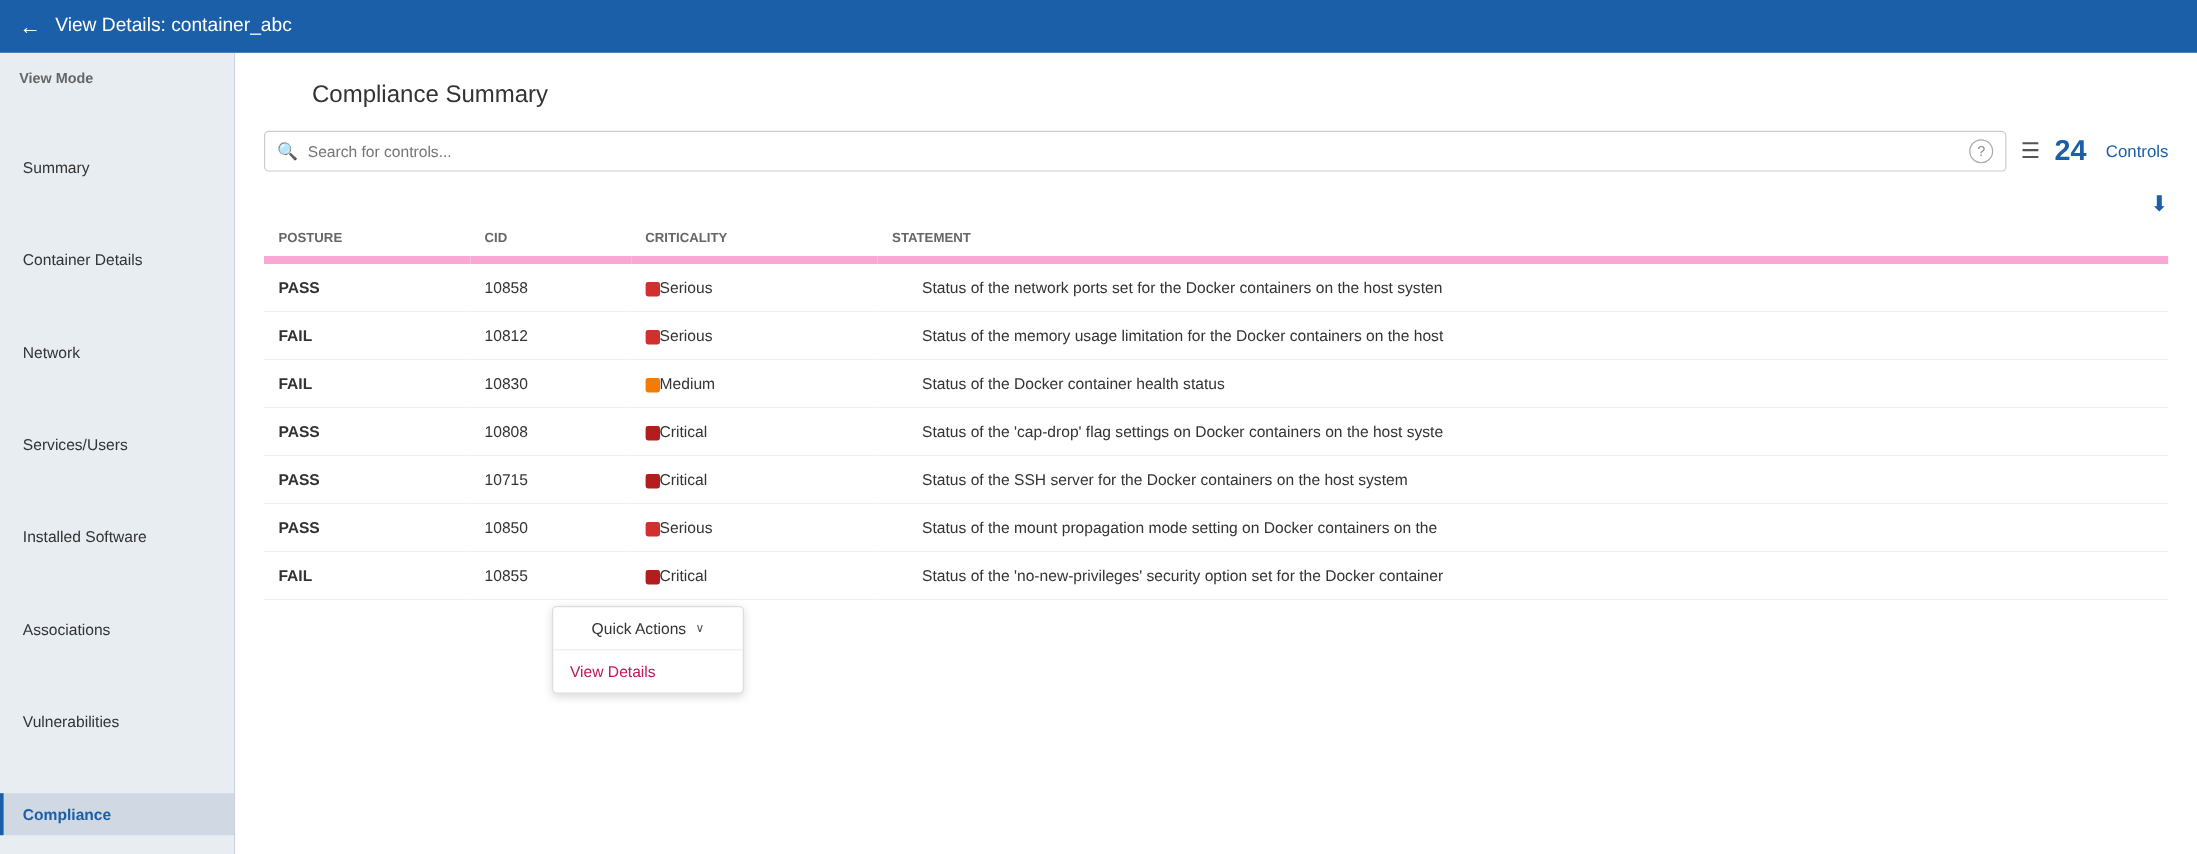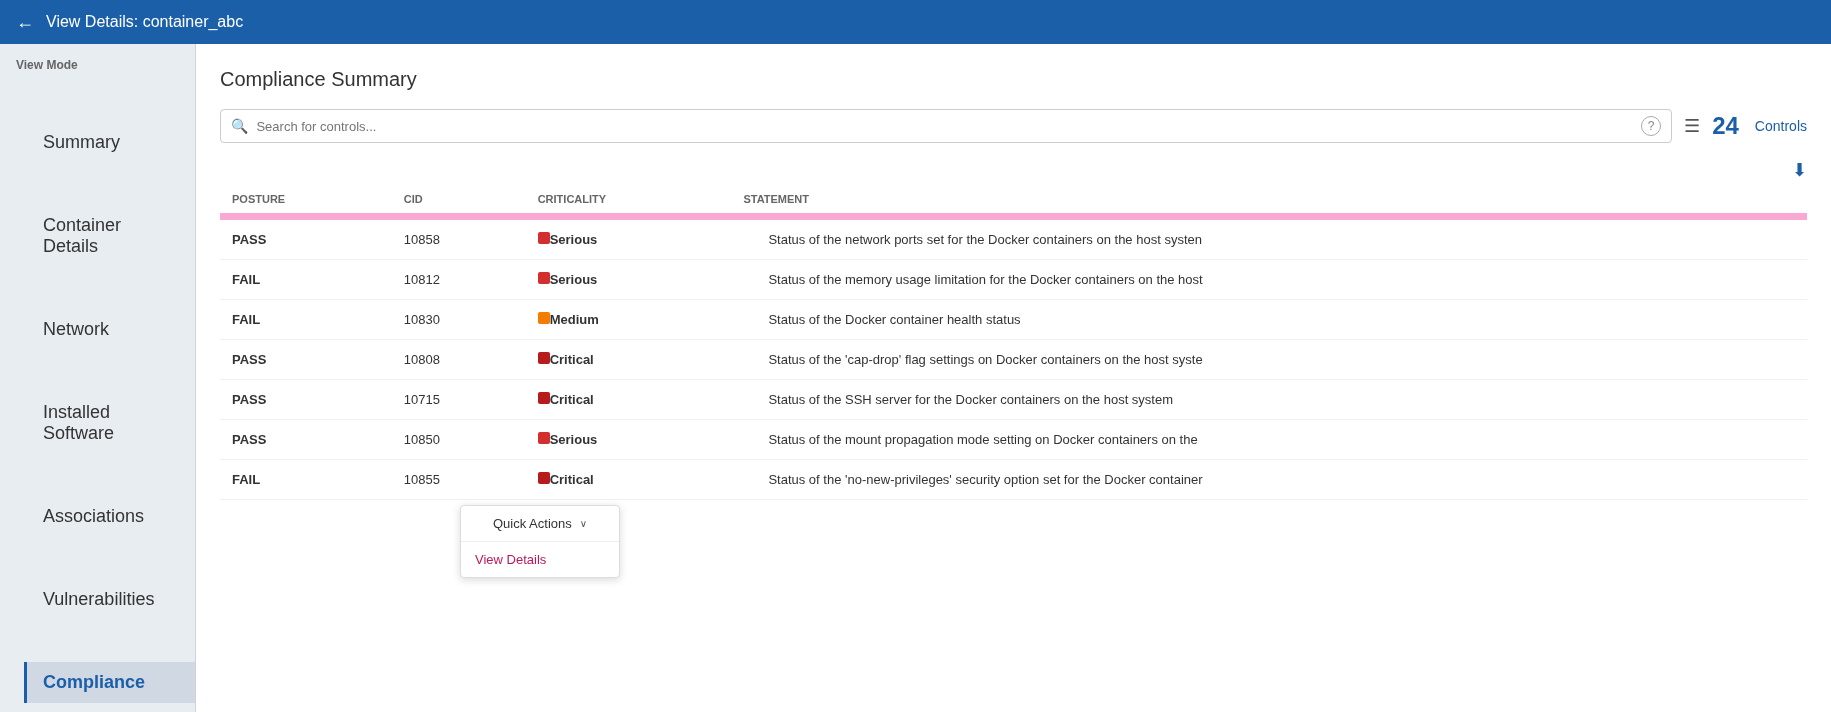--- a/index.html
+++ b/index.html
@@ -38,25 +38,24 @@
     }
     .sidebar-section-label {
       font-size: 12px;
       color: #666;
       padding: 14px 16px 8px 16px;
       font-weight: 600;
       text-transform: none;
     }
     .sidebar-item {
       padding: 10px 16px;
-      font-size: 18px;
+      font-size: 13px;
       color: #333;
       cursor: pointer;
       border-left: 3px solid transparent;
-      margin-left: 24px;
     }
     .sidebar-item.active {
       background: #d0d8e4;
       border-left: 3px solid #1a5fa8;
       color: #1a5fa8;
       font-weight: 600;
     }
 
     
     .content {
@@ -66,20 +65,21 @@
       flex-direction: column;
       overflow: hidden;
       padding: 24px 24px 0 24px;
     }
 
     .page-title {
       font-size: 20px;
       color: #333;
       margin-bottom: 18px;
       font-weight: 400;
+      margin-left: 40px;
     }
 
     
     .search-bar-row {
       display: flex;
       align-items: center;
       gap: 12px;
       margin-bottom: 16px;
     }
     .search-container {
@@ -163,23 +163,22 @@
       padding: 12px 12px;
       font-size: 13px;
       color: #333;
       vertical-align: middle;
     }
     .posture-pass { color: #2e7d32; font-weight: 600; }
     .posture-fail { color: #c62828; font-weight: 600; }
 
     .criticality-badge {
       display: flex;
-      align-items: flex-start;
+      align-items: flex-end;
       gap: 0;
-      font-weight: bold;
     }
     .badge-dot {
       width: 12px;
       height: 12px;
       border-radius: 2px;
       flex-shrink: 0;
     }
     .badge-serious { background: #d32f2f; }
     .badge-medium { background: #f57c00; }
     .badge-critical { background: #b71c1c; }
@@ -238,20 +237,21 @@
 </div>
 
 <div class="main-layout">
 
   <div class="sidebar">
     <div class="sidebar-section-label">View Mode</div>
 
     <div class="sidebar-item">Summary</div>
     <div class="sidebar-item">Container Details</div>
     <div class="sidebar-item">Network</div>
+    <div class="sidebar-item">Services/Users</div>
     <div class="sidebar-item">Installed Software</div>
     <div class="sidebar-item">Associations</div>
     <div class="sidebar-item">Vulnerabilities</div>
     <div class="sidebar-item active">Compliance</div>
   </div>
 
   <div class="content">
     <div class="page-title">Compliance Summary</div>
 
     <div class="search-bar-row">

